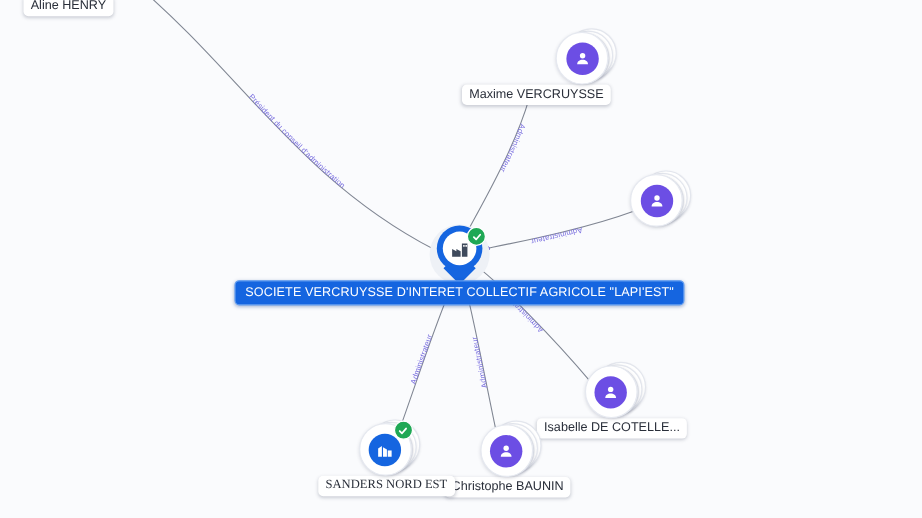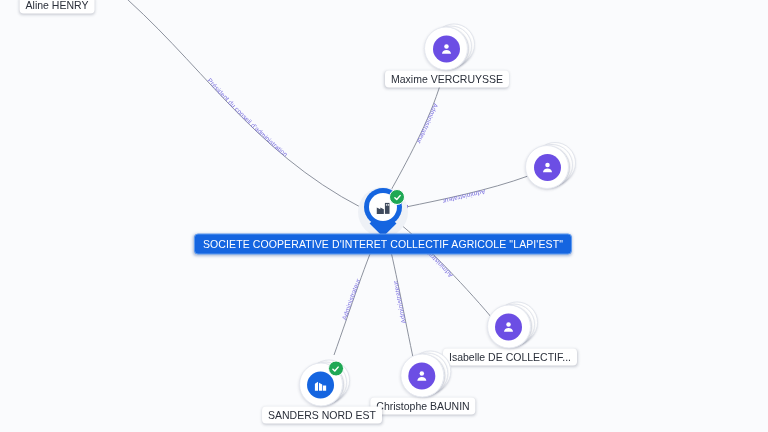--- a/index.html
+++ b/index.html
@@ -209,21 +209,21 @@
       <text class="edge-label">
         <textPath href="#p-sanders" startOffset="28%">Administrateur</textPath>
       </text>
     </g>
   </svg>
 
   <div class="node" style="left:57px; top:4px;">
     <div class="node-label">Aline HENRY</div>
   </div>
 
-  <div class="node" style="left:447px; top:55px;">
+  <div class="node" style="left:447px; top:55px;align-items:flex-end;">
     <div class="node-graphic">
       <div class="stack s1"></div>
       <div class="stack s2"></div>
       <div class="stack s3"></div>
       <div class="disc">
         <div class="avatar person">
           <svg width="15" height="15" viewBox="0 0 24 24" fill="#ffffff">
             <circle cx="12" cy="8" r="3.6"></circle>
             <path d="M4.8 19.4c0-3.8 3.2-6 7.2-6s7.2 2.2 7.2 6z"></path>
           </svg>
@@ -256,41 +256,41 @@
       <div class="stack s3"></div>
       <div class="disc">
         <div class="avatar person">
           <svg width="15" height="15" viewBox="0 0 24 24" fill="#ffffff">
             <circle cx="12" cy="8" r="3.6"></circle>
             <path d="M4.8 19.4c0-3.8 3.2-6 7.2-6s7.2 2.2 7.2 6z"></path>
           </svg>
         </div>
       </div>
     </div>
-    <div class="node-label">Isabelle DE COLLECTIF...</div>
+    <div class="node-label">Isabelle DE COTELLE...</div>
   </div>
 
   <div class="node" style="left:423px; top:382px;">
     <div class="node-graphic">
       <div class="stack s1"></div>
       <div class="stack s2"></div>
       <div class="stack s3"></div>
       <div class="disc">
         <div class="avatar person">
           <svg width="15" height="15" viewBox="0 0 24 24" fill="#ffffff">
             <circle cx="12" cy="8" r="3.6"></circle>
             <path d="M4.8 19.4c0-3.8 3.2-6 7.2-6s7.2 2.2 7.2 6z"></path>
           </svg>
         </div>
       </div>
     </div>
     <div class="node-label">Christophe BAUNIN</div>
   </div>
 
-  <div class="node" style="left:322px; top:391px;">
+  <div class="node" style="left:322px; top:381px;font-family:Liberation Serif, serif;">
     <div class="node-graphic">
       <div class="stack s1"></div>
       <div class="stack s2"></div>
       <div class="stack s3"></div>
       <div class="disc">
         <div class="avatar company">
           <svg width="15" height="15" viewBox="0 0 24 24" fill="#ffffff">
             <path d="M3 21V10l5-3.4V21z"></path>
             <path d="M9.5 21V8.2l5.2 3.1V21z"></path>
             <path d="M15.8 21v-8.4H21V21z"></path>
@@ -323,16 +323,16 @@
       </div>
       <div class="badge" style="right:3px; top:2px;">
         <svg width="9" height="9" viewBox="0 0 24 24" fill="none" stroke="#ffffff" stroke-width="4" stroke-linecap="round" stroke-linejoin="round">
           <path d="M5 12.5 L10 17.5 L19 7"></path>
         </svg>
       </div>
     </div>
   </div>
 
   <div class="center-label-wrap">
-    <div class="node-label primary">SOCIETE COOPERATIVE D'INTERET COLLECTIF AGRICOLE "LAPI'EST"</div>
+    <div class="node-label primary">SOCIETE VERCRUYSSE D'INTERET COLLECTIF AGRICOLE "LAPI'EST"</div>
   </div>
 
 </div>
 
 </body></html>

